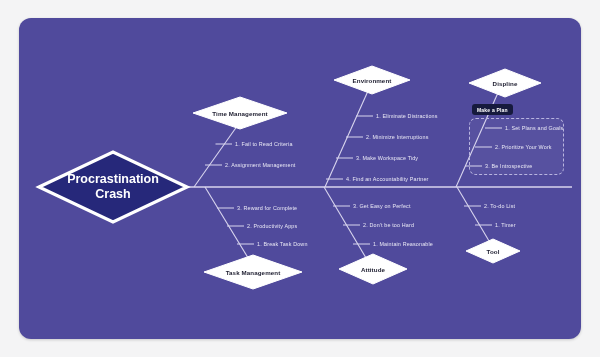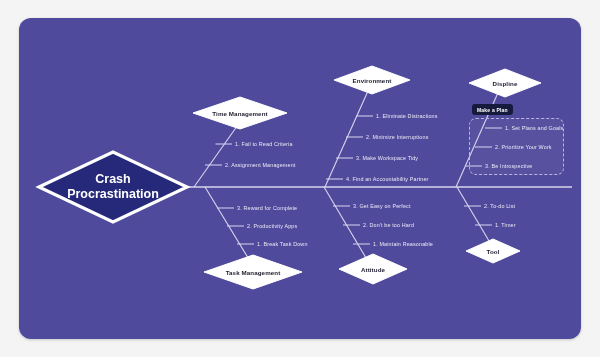--- a/index.html
+++ b/index.html
@@ -112,22 +112,22 @@
     <polygon points="447,233 474,221 501,233 474,245" fill="#ffffff" stroke="#ffffff" stroke-width="1"></polygon>
     <line x1="445" y1="188" x2="462" y2="188" stroke="#d8d5ee" stroke-width="1"></line>
     <line x1="456" y1="207" x2="473" y2="207" stroke="#d8d5ee" stroke-width="1"></line>
   </svg>
 
   <div id="selection-box" style="left:450px;top:100px;width:93px;height:55px;"></div>
 
   <div id="tooltip-badge" style="left:453px;top:86px;">Make a Plan</div>
 
   <div class="head-label" style="left:94px;top:169px;">
+    <div>Procrastination</div>
     <div>Crash</div>
-    <div>Procrastination</div>
   </div>
 
   <div class="dia-label" style="left:221px;top:95px;font-size:6.2px;">Time Management</div>
   <div class="dia-label" style="left:353px;top:62px;font-size:6.2px;">Environment</div>
   <div class="dia-label" style="left:486px;top:65px;font-size:6.2px;">Displine</div>
   <div class="dia-label" style="left:234px;top:254px;font-size:6.2px;">Task Management</div>
   <div class="dia-label" style="left:354px;top:251px;font-size:6.2px;">Attitude</div>
   <div class="dia-label" style="left:474px;top:233px;font-size:6.2px;">Tool</div>
 
   <div class="twig-label" style="left:216px;top:126px;">1. Fail to Read Criteria</div>

